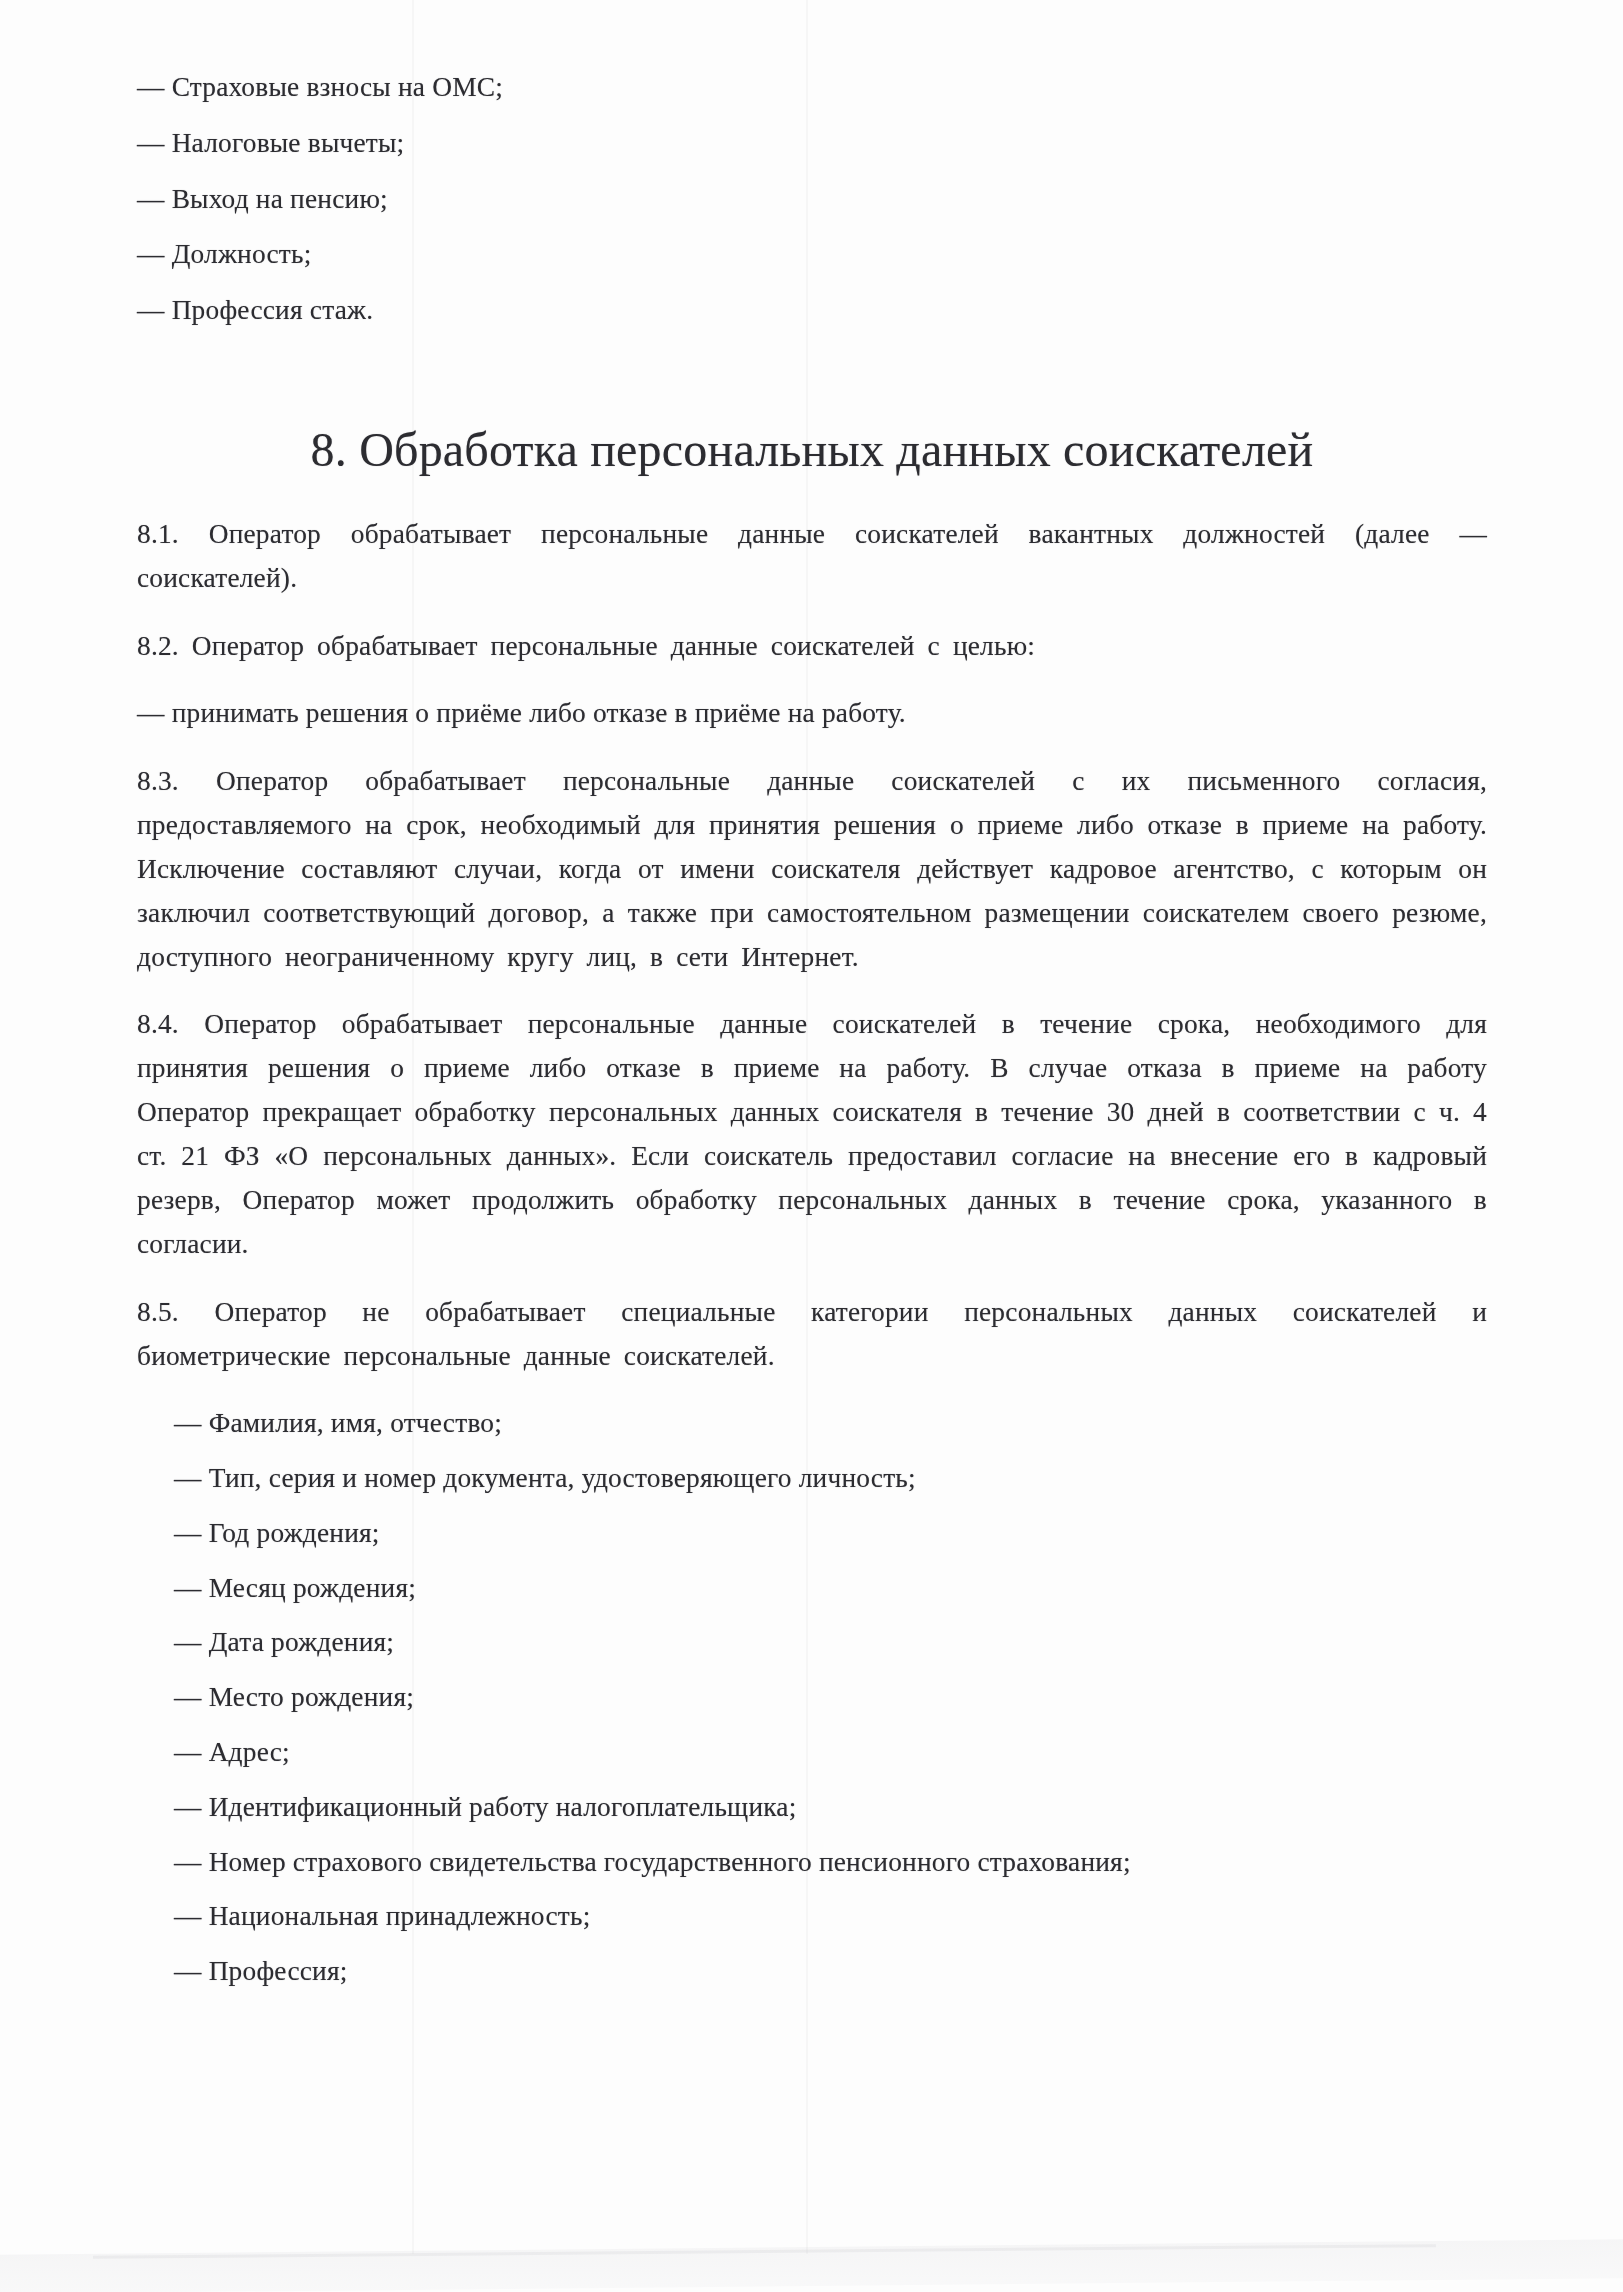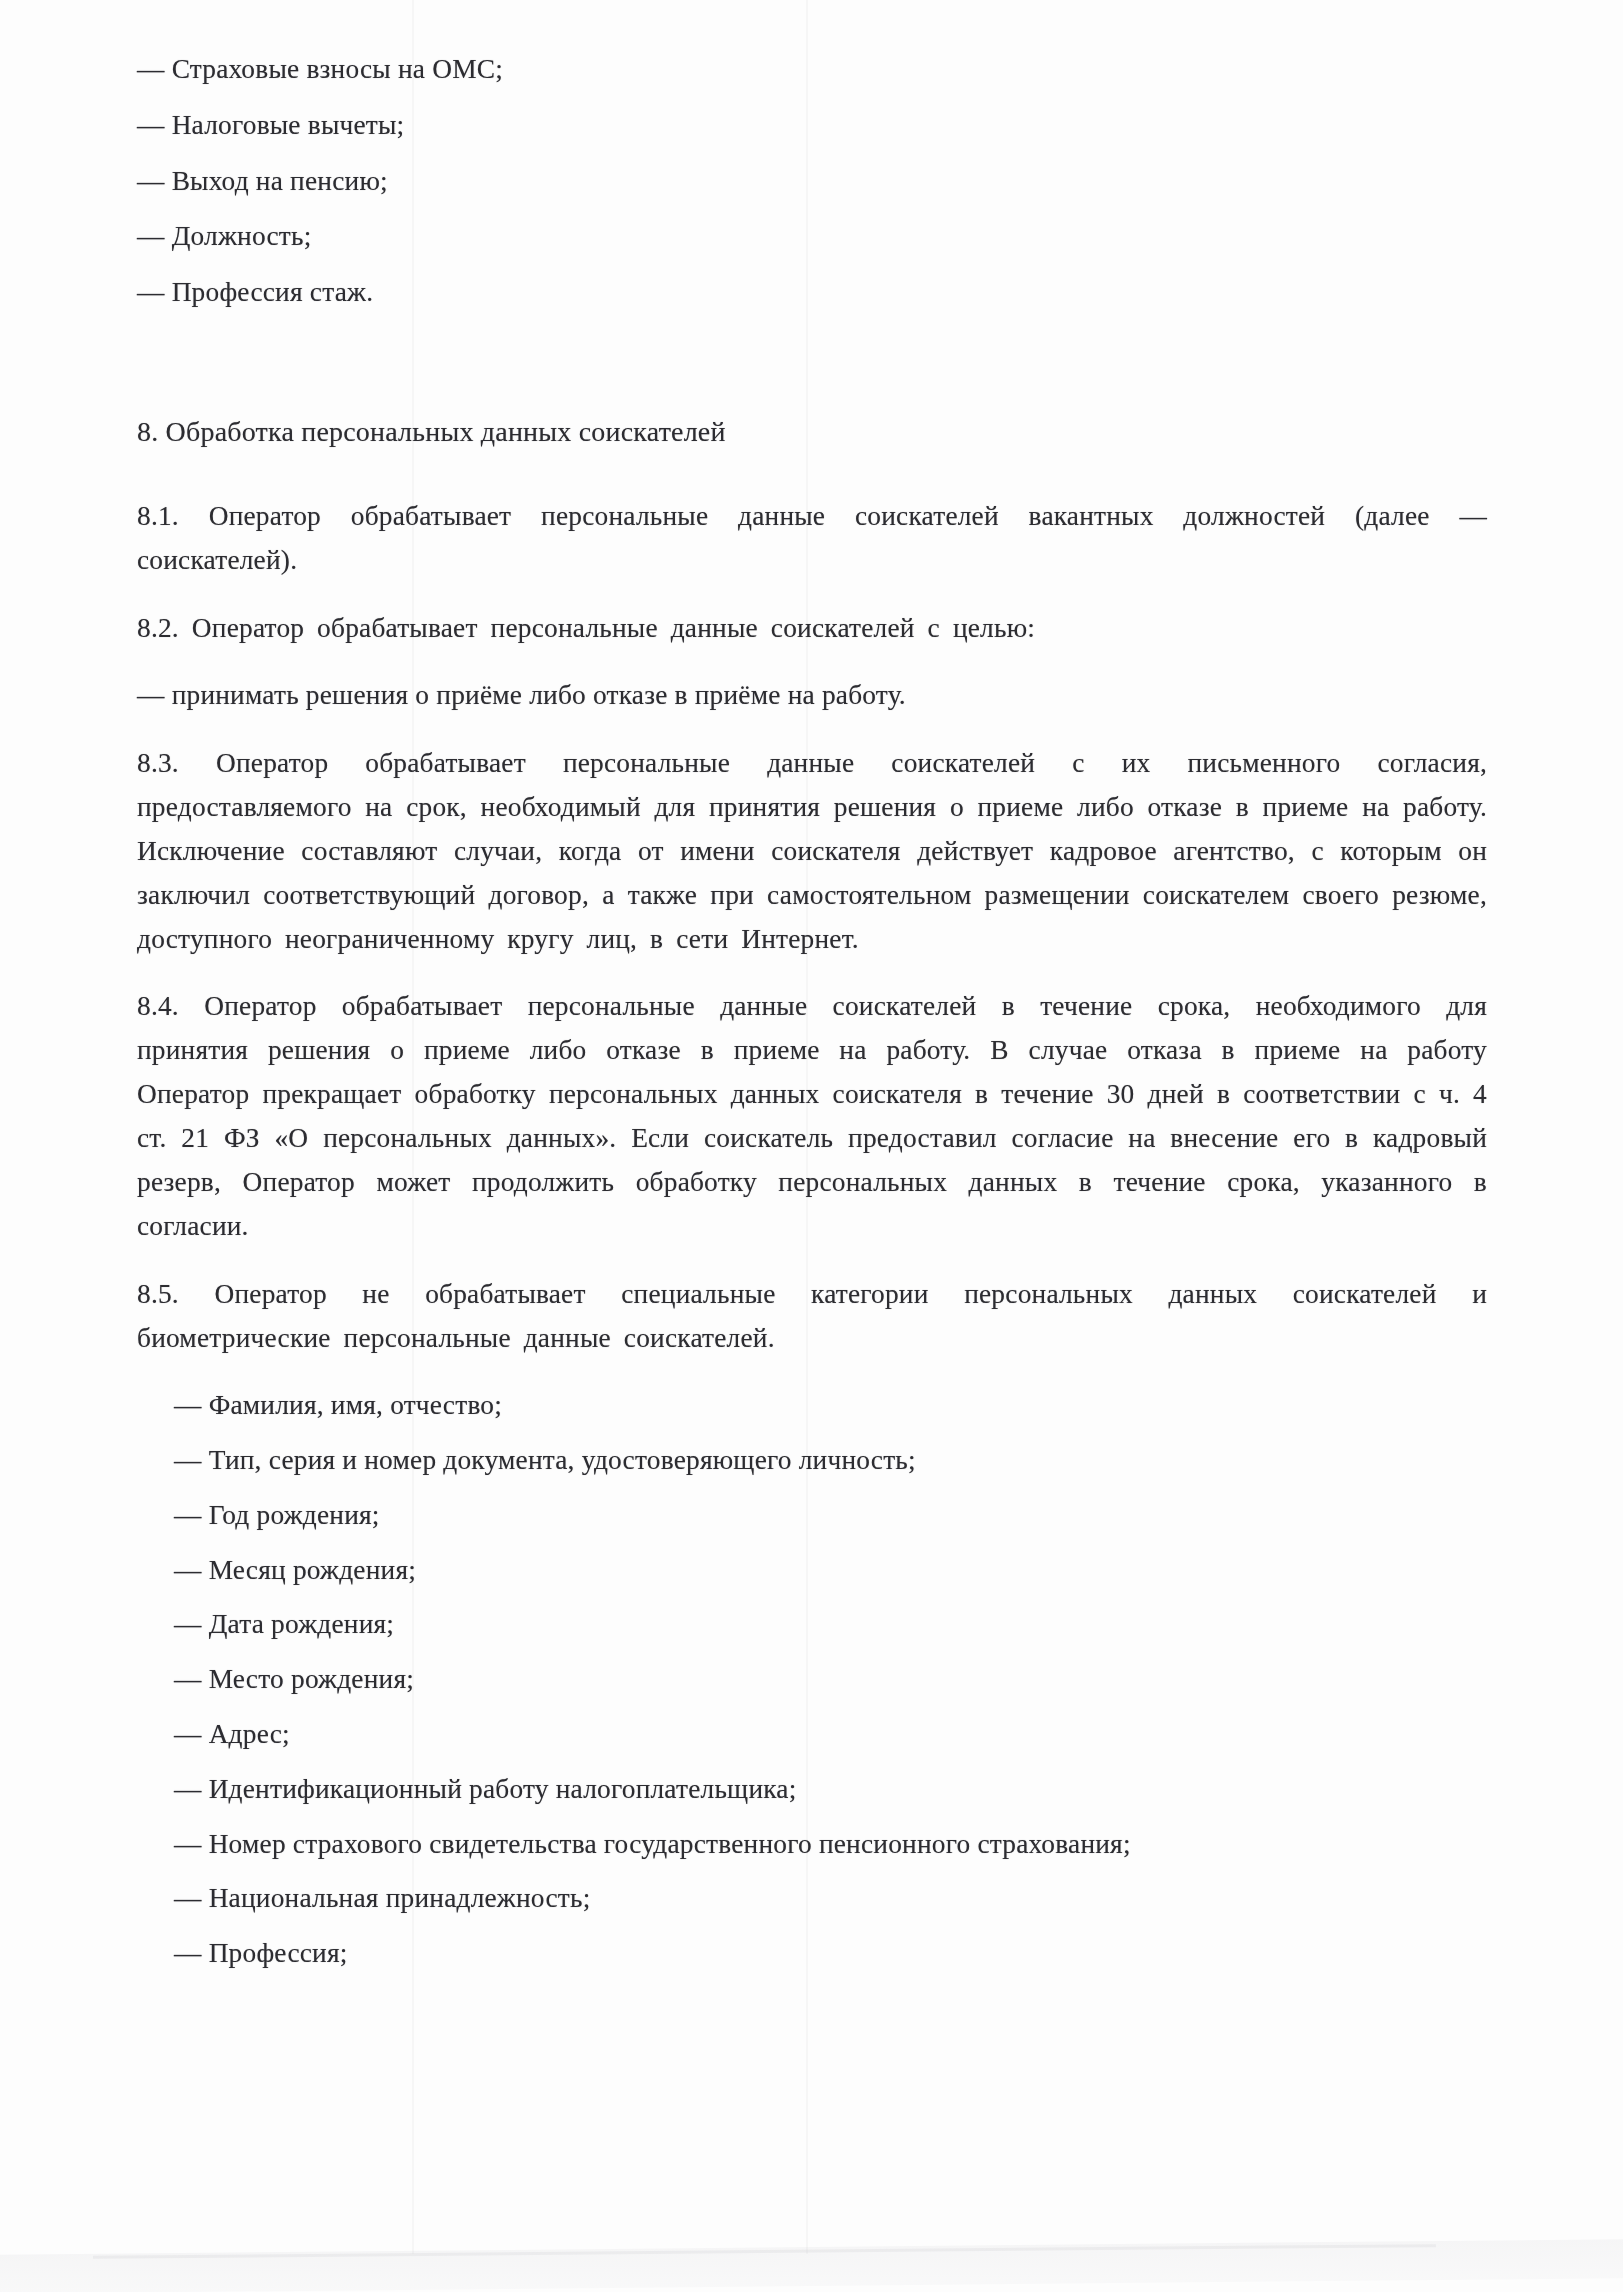--- a/index.html
+++ b/index.html
@@ -46,43 +46,43 @@
     width: 1343px;
     height: 2.9px;
     top: 2250px;
     background: rgba(150,150,156,0.12);
     transform: rotate(-0.5deg);
   }
 
   .content {
     position: absolute;
     left: 137px;
-    top: 47px;
+    top: 65px;
     width: 1350px;
   }
 
   
   .txt {
     font-size: 27.4px;
     line-height: 44px;
     letter-spacing: 0.2px;
     text-shadow: 0 0 1px rgba(44,44,49,0.38);
   }
 
   .top-item {
     margin-bottom: 11.8px;
     white-space: nowrap;
   }
   .top-item:last-child { margin-bottom: 0; }
 
   .section-heading {
-    font-size: 28px;
+    font-size: 48px;
     line-height: 47px;
     font-weight: normal;
-    text-align: left;
+    text-align: center;
     margin: 94px 0 39px 0;
     letter-spacing: 0.2px;
     text-shadow: 0 0 1px rgba(44,44,49,0.4);
   }
 
   .para {
     text-align: justify;
     word-spacing: 5.9px;
     margin: 0 0 23.5px 0;
   }

